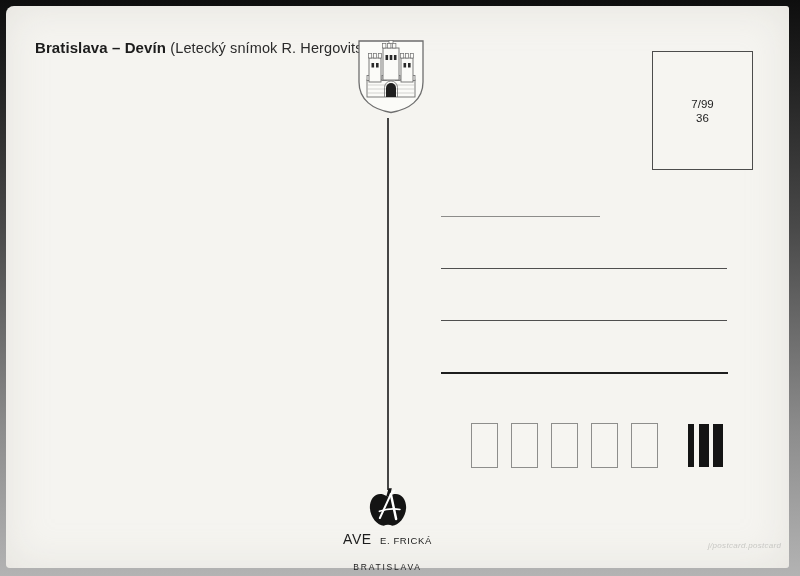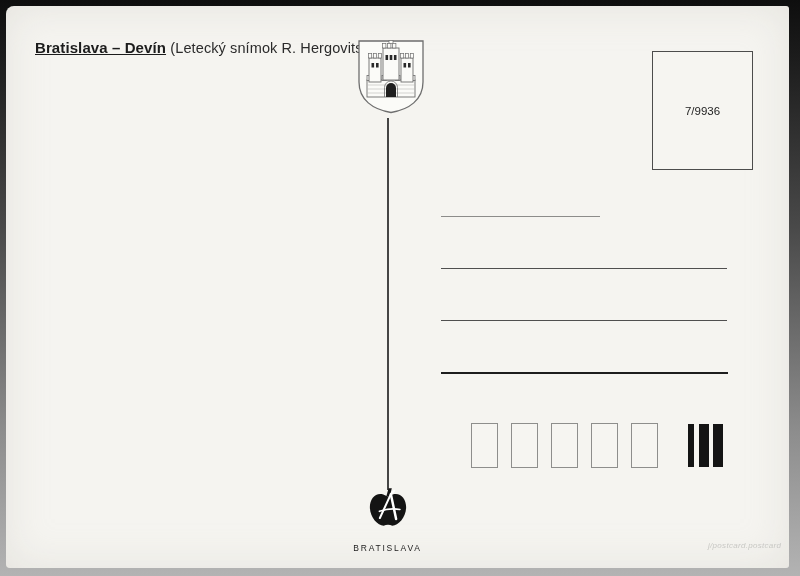--- a/index.html
+++ b/index.html
@@ -19,39 +19,39 @@
     box-shadow: inset 0 0 40px rgba(200,198,190,0.35);
   }
   .title {
     position: absolute;
     left: 29px; top: 33px;
     font-size: 15px;
     color: #1c1c1c;
     white-space: nowrap;
     letter-spacing: 0.1px;
   }
-  .title .bold { font-weight: bold; text-decoration: underline; }
+  .title .bold { font-weight: bold; }
   .title .caption { font-weight: normal; font-size: 14.5px; color: #2b2b2b; }
 
   .emblem { position: absolute; left: 350px; top: 32px; width: 70px; height: 82px; }
 
   .divider-line {
     position: absolute;
     left: 381px; top: 112px;
     width: 1.5px; height: 372px;
     background: #454545;
   }
 
   .stamp-box {
     position: absolute;
     left: 646px; top: 45px;
     width: 101px; height: 119px;
     border: 1.3px solid #4c4c4c;
     background: #f6f5f1;
-    display: flex; flex-direction: row;
+    display: flex; flex-direction: column;
     align-items: center; justify-content: center;
     font-size: 11.5px; color: #222;
     line-height: 14px;
   }
 
   .addr-line { position: absolute; height: 1.4px; background: #4f4f4f; }
   .addr-line.l1 { left: 435px; top: 210px; width: 159px; background: #8c8c8a; }
   .addr-line.l2 { left: 435px; top: 262px; width: 286px; }
   .addr-line.l3 { left: 435px; top: 314px; width: 286px; }
   .addr-line.l4 { left: 435px; top: 366px; width: 287px; height: 2.2px; background: #1d1d1d; }
@@ -183,18 +183,22 @@
   </div>
 
   <div class="publisher">
     <svg class="logo" viewBox="0 0 40 44">
       <path d="M18.5,9.5 C9,3.5 1,11 1,21 C1,31.5 9,40.5 15.5,40.5 C18,39.3 22,39.3 24.5,40.5 C31,40.5 39,31.5 39,21 C39,11 31,3.5 21.5,9.5 C20.6,10 19.4,10 18.5,9.5 Z" fill="#141414"></path>
       <path d="M18.2,10 L20.6,1.2 L24,1.2 L21.8,10 Z" fill="#141414"></path>
       <path d="M11.5,32.5 L23,7.5 L26.5,4" stroke="#fff" stroke-width="2.1" fill="none" stroke-linecap="round" stroke-linejoin="round"></path>
       <path d="M23,7.5 L28.5,33.5" stroke="#fff" stroke-width="2.6" fill="none" stroke-linecap="round"></path>
       <path d="M11,25.5 C18,23 26,22.3 32.5,23.5" stroke="#fff" stroke-width="1.7" fill="none" stroke-linecap="round"></path>
     </svg>
+    <div class="name-row">
+      <span class="name">AVE</span>
+      <span class="person">E. FRICKÁ</span>
+    </div>
     <div class="city">BRATISLAVA</div>
   </div>
 
   <div class="watermark">j/postcard.postcard</div>
 
 </div>
 
 </body></html>

